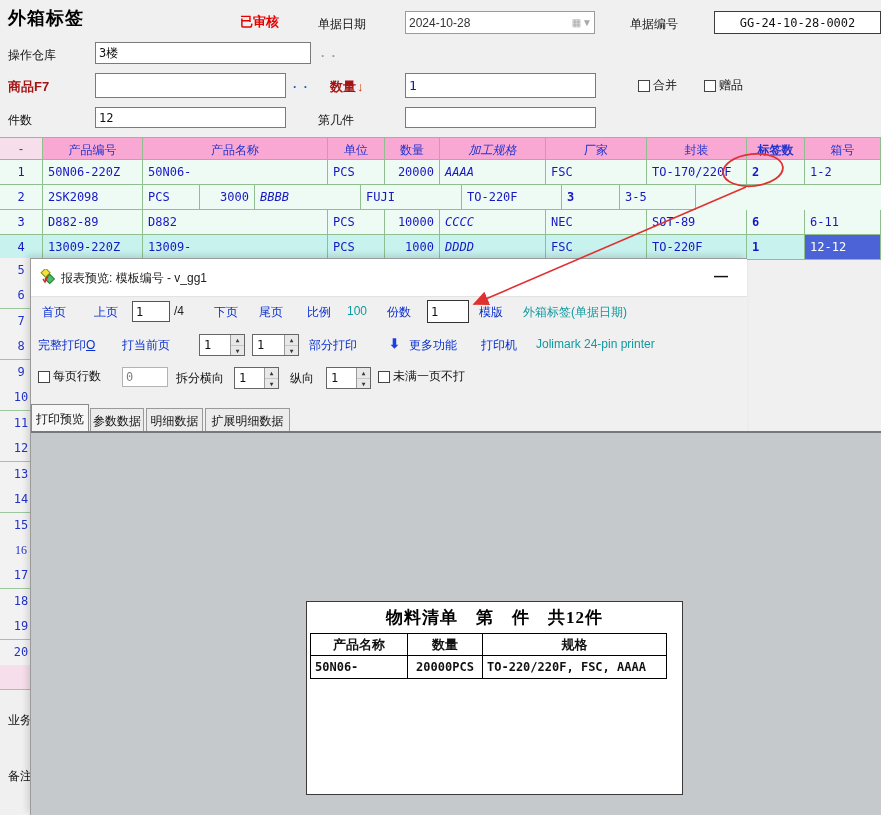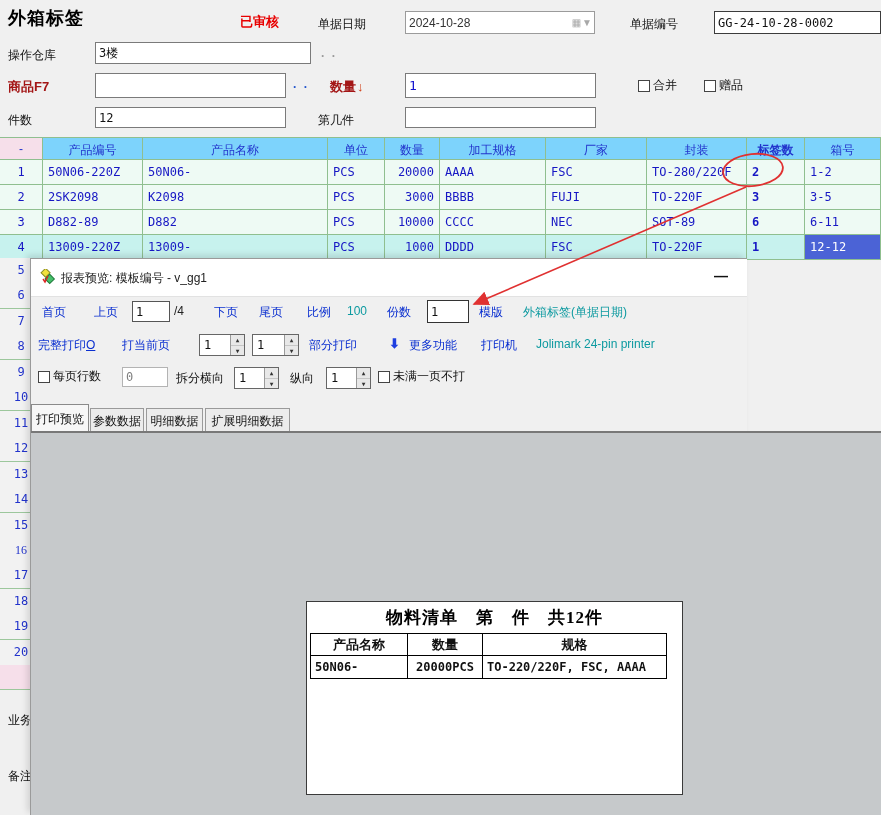--- a/index.html
+++ b/index.html
@@ -8,39 +8,39 @@
   .abs{position:absolute;}
   .lbl{font-size:12px;color:#111;white-space:nowrap;}
   .t1{font-size:18px;font-weight:bold;color:#000;letter-spacing:1px;}
   .badge{font-size:13px;font-weight:bold;color:#e80000;}
   .maroon{font-size:13px;font-weight:bold;color:#a31515;white-space:nowrap;}
   .qarrow{color:#d03a10;margin-left:1px;}
   .dots{font-weight:bold;letter-spacing:2px;}
   .dots.gray{color:#9a9a9a;}
   .dots.blue{color:#2255cc;}
   .inp{box-sizing:border-box;border:1px solid #7a7a7a;background:#fff;font:12px "DejaVu Sans Mono",monospace;padding:1px 3px;color:#111;outline:none;}
-  .inp.dark{border-color:#3c3c3c;}
+  .inp.dark{border-color:#3c3c3c;text-align:center;}
   .inp.blueval{color:#1313cf;font-size:13px;}
   .datebox{box-sizing:border-box;border:1px solid #9b9b9b;background:#fff;display:flex;align-items:center;padding-left:3px;font-size:12px;color:#333;}
   .datebox .dval{flex:1;}
   .datebox .dicons{color:#a8a8a8;font-size:10px;display:flex;align-items:center;gap:1px;padding-right:2px;}
   .cbwrap{display:flex;align-items:center;gap:3px;cursor:pointer;}
   .cb{display:inline-block;width:12px;height:12px;background:#fff;border:1px solid #444;box-sizing:border-box;}
   
   #grid{position:absolute;left:0;top:137px;width:881px;z-index:1;}
   .gr{display:flex;height:25px;background:#eefaf4;}
   .gr.sel{background:#c7f2ee;}
   .gr.gh{height:23px;background:transparent;}
   .gcell{box-sizing:border-box;border-right:1px solid #8fbf8f;border-bottom:1px solid #8fbf8f;padding:5px 5px 0;font:12px "DejaVu Sans Mono",monospace;color:#1717c4;overflow:hidden;white-space:nowrap;}
-  .gh .gcell{font-family:"Liberation Sans",sans-serif;color:#2233cc;text-align:center;background:#7dd3fc;padding-top:4px;border-top:1px solid #8fbf8f;}
+  .gh .gcell{font-family:"Liberation Sans",sans-serif;color:#2233cc;text-align:center;background:#f9a8d4;padding-top:4px;border-top:1px solid #8fbf8f;}
   .gh .gcell.c0{background:#f6dfea;}
   .c0{width:43px;text-align:center;}
   .c1{width:100px;}.c2{width:185px;}.c3{width:57px;}
   .c4{width:55px;text-align:right;}
-  .c5{width:106px;}.c6{width:101px;}.c7{width:100px;}.c8{width:58px;font-weight:bold;}.c9{width:76px;}
+  .c5{width:106px;font-style:italic;}.c6{width:101px;}.c7{width:100px;}.c8{width:58px;font-weight:bold;}.c9{width:76px;}
   .selcell{background:#4b63d6;color:#fff;}
   
   #strip{position:absolute;left:0;top:258px;width:43px;z-index:1;}
   .srow{position:absolute;left:0;width:43px;height:26px;border-bottom:1px solid #9cc79c;border-right:1px solid #9cc79c;background:#f2f2f2;text-align:center;font:12px "DejaVu Sans Mono",monospace;color:#2233cc;padding-top:5px;box-sizing:border-box;}
   .pinkcell{left:0;top:665px;width:43px;height:25px;background:#f6dfea;border-bottom:1px solid #9cc79c;border-right:1px solid #9cc79c;box-sizing:border-box;z-index:1;}
   
   #dlg{position:absolute;left:30px;top:258px;width:717px;height:557px;background:#f0f0f0;border:1px solid #9a9a9a;border-right:none;border-bottom:none;box-sizing:border-box;z-index:5;box-shadow:-3px -3px 6px rgba(0,0,0,.12);}
   #dlgtitle{position:absolute;left:0;top:0;width:100%;height:37px;background:#ffffff;border-bottom:1px solid #e2e2e2;}
   #dlgtitle .ttext{position:absolute;left:30px;top:11px;font-size:12px;color:#222;}
   #dlgtitle .min{position:absolute;right:19px;top:9px;font-size:14px;font-weight:bold;color:#111;cursor:pointer;}
@@ -129,28 +129,27 @@
       </div>
     <div id="gbody">
         <div class="gr">
           <div class="gcell c0">1</div>
           <div class="gcell c1">50N06-220Z</div>
           <div class="gcell c2">50N06-</div>
           <div class="gcell c3">PCS</div>
           <div class="gcell c4">20000</div>
           <div class="gcell c5">AAAA</div>
           <div class="gcell c6">FSC</div>
-          <div class="gcell c7">TO-280/220F</div>
+          <div class="gcell c7">TO-170/220F</div>
           <div class="gcell c8">2</div>
           <div class="gcell c9">1-2</div>
         </div>
         <div class="gr">
           <div class="gcell c0">2</div>
           <div class="gcell c1">2SK2098</div>
-          <div class="gcell c2">K2098</div>
           <div class="gcell c3">PCS</div>
           <div class="gcell c4">3000</div>
           <div class="gcell c5">BBBB</div>
           <div class="gcell c6">FUJI</div>
           <div class="gcell c7">TO-220F</div>
           <div class="gcell c8">3</div>
           <div class="gcell c9">3-5</div>
         </div>
         <div class="gr">
           <div class="gcell c0">3</div>

